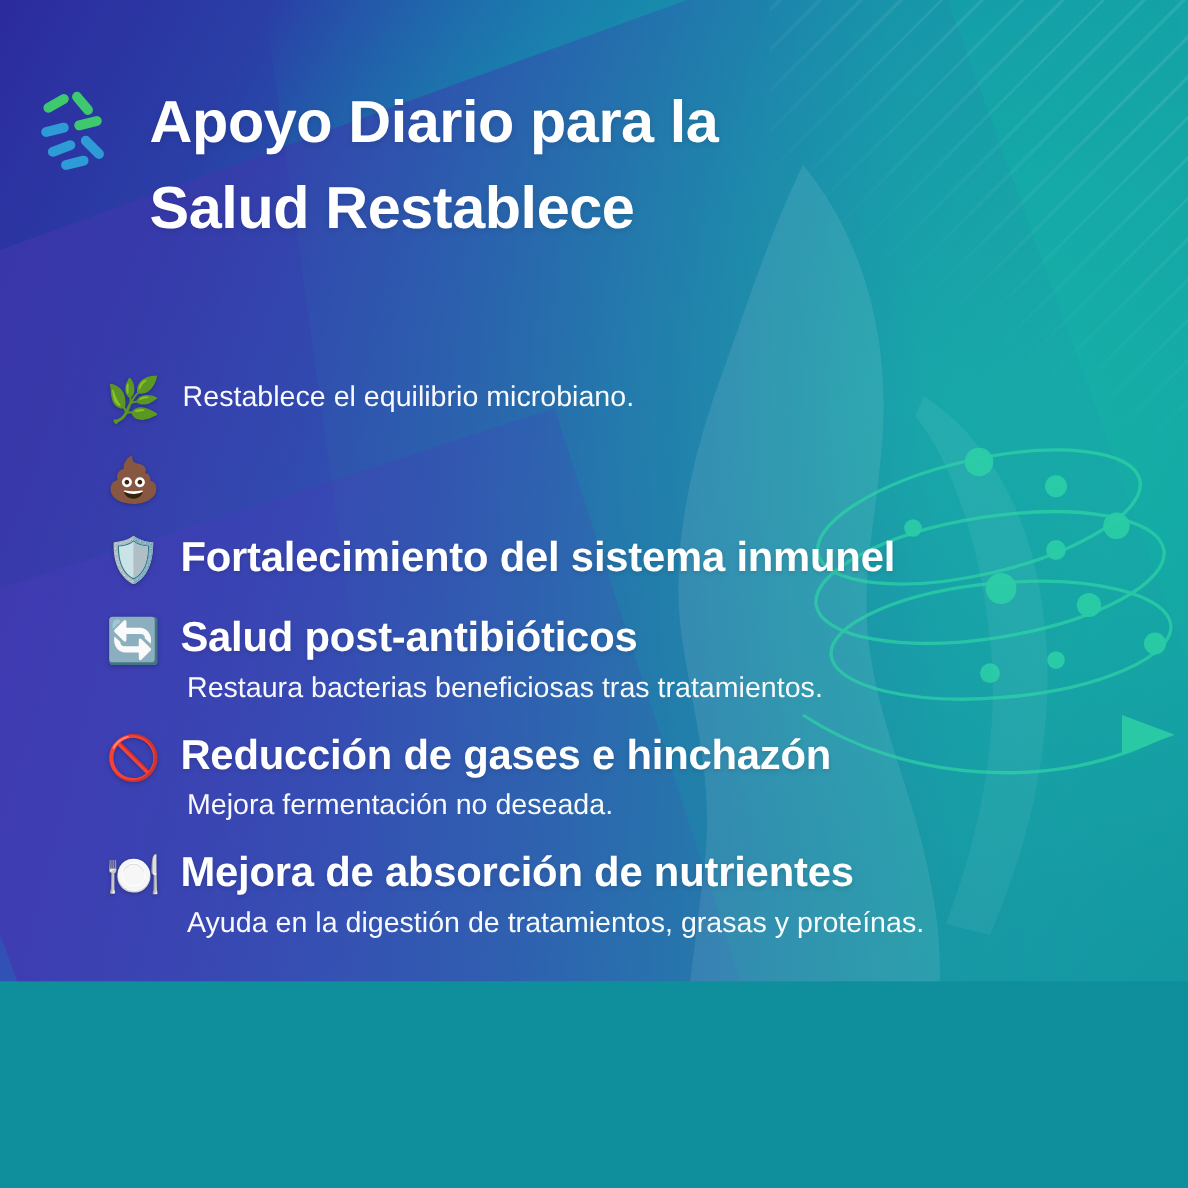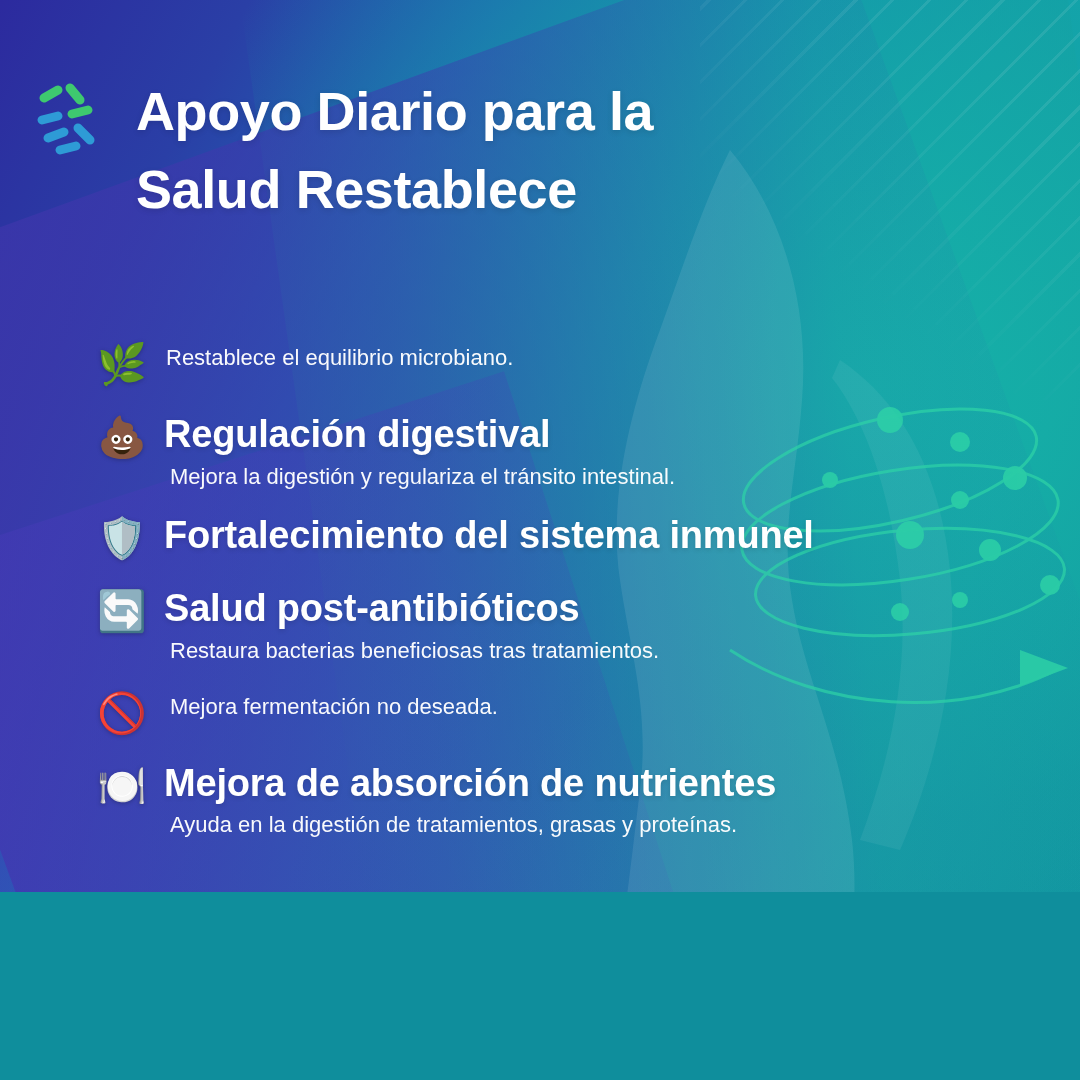--- a/index.html
+++ b/index.html
@@ -151,21 +151,21 @@
     color: #ffffff;
     font-size: 38px;
     font-weight: 700;
     line-height: 1.2;
     letter-spacing: -0.2px;
     text-shadow: 0 2px 5px rgba(0,0,0,0.13);
   }
 
   .benefit p {
     color: #ffffff;
-    font-size: 22px;
+    font-size: 26px;
     font-weight: 400;
     line-height: 1.35;
     margin-top: 4px;
     padding-left: 6px;
     opacity: 0.97;
   }
 
   .benefit.indent-1 p { padding-left: 2px; }
   .benefit.indent-2 p { padding-left: 6px; }
 </style>
@@ -228,44 +228,41 @@
 
     <div class="benefit indent-1">
       <span class="emoji">🌿</span>
       <div class="texts">
         <p>Restablece el equilibrio microbiano.</p>
       </div>
     </div>
 
     <div class="benefit indent-2">
       <span class="emoji">💩</span>
-      <div class="texts">
-        <h3>Regulación digestival</h3>
-        <p>Mejora la digestión y regulariza el tránsito intestinal.</p>
-      </div>
     </div>
 
     <div class="benefit indent-2">
       <span class="emoji">🛡️</span>
       <div class="texts">
         <h3>Fortalecimiento del sistema inmunel</h3>
       </div>
     </div>
 
     <div class="benefit indent-2">
       <span class="emoji">🔄</span>
       <div class="texts">
         <h3>Salud post-antibióticos</h3>
         <p>Restaura bacterias beneficiosas tras tratamientos.</p>
       </div>
     </div>
 
     <div class="benefit indent-2">
       <span class="emoji">🚫</span>
       <div class="texts">
+        <h3>Reducción de gases e hinchazón</h3>
         <p>Mejora fermentación no deseada.</p>
       </div>
     </div>
 
     <div class="benefit indent-2">
       <span class="emoji">🍽️</span>
       <div class="texts">
         <h3>Mejora de absorción de nutrientes</h3>
         <p>Ayuda en la digestión de tratamientos, grasas y proteínas.</p>
       </div>

